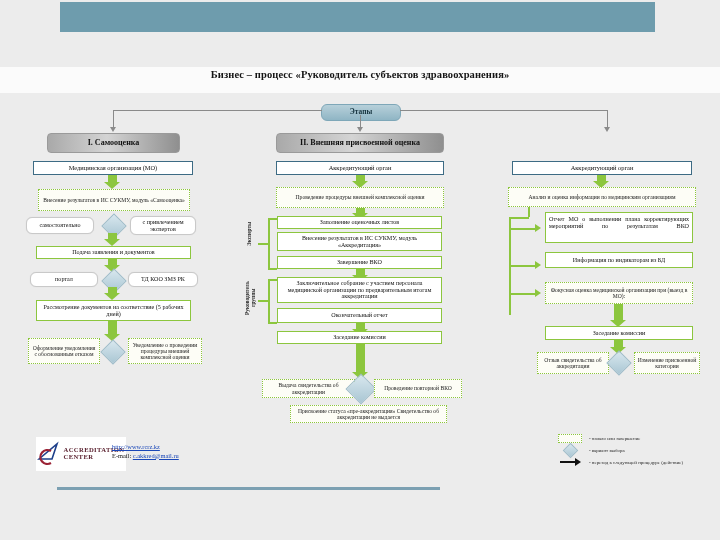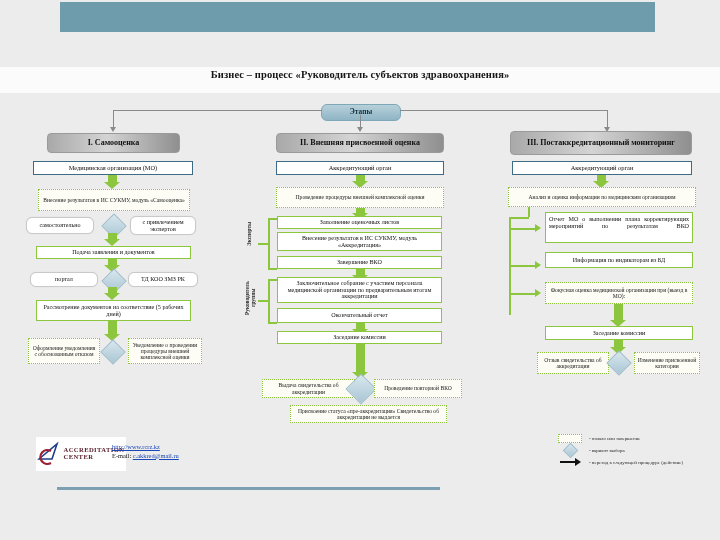--- a/index.html
+++ b/index.html
@@ -202,21 +202,20 @@
   <div class="garrow" style="left:356px;top:323px;height:7px;"></div>
 
   <div class="node act-box" style="left:277px;top:331px;width:165px;height:13px;">Заседание комиссии</div>
   <div class="garrow" style="left:356px;top:344px;height:29px;"></div>
 
   <div class="node dot-box" style="left:262px;top:379px;width:93px;height:19px;">Выдача свидетельства об аккредитации</div>
   <div class="diamond" style="left:350px;top:378px;"></div>
   <div class="node dot-box" style="left:374px;top:379px;width:88px;height:19px;">Проведение повторной ВКО</div>
   <div class="node dot-box" style="left:290px;top:405px;width:157px;height:18px;">Присвоение статуса «пре-аккредитация» Свидетельство об аккредитации не выдается</div>
 
-  <div class="node stage-head h3" style="left:510px;top:131px;width:182px;">III. Постаккредитационный мониторинг</div>
 
   <div class="node org-box" style="left:512px;top:161px;width:180px;">Аккредитующий орган</div>
   <div class="garrow" style="left:597px;top:175px;height:7px;"></div>
 
   <div class="node dot-box" style="left:508px;top:187px;width:188px;height:20px;">Анализ и оценка информации по медицинским организациям</div>
 
   <div class="gline v" style="left:528px;top:207px;height:10px;"></div>
   <div class="gline v" style="left:509px;top:217px;height:98px;"></div>
   <div class="gline h" style="left:509px;top:217px;width:20px;"></div>
   <div class="gline h" style="left:509px;top:228px;width:27px;"></div>

